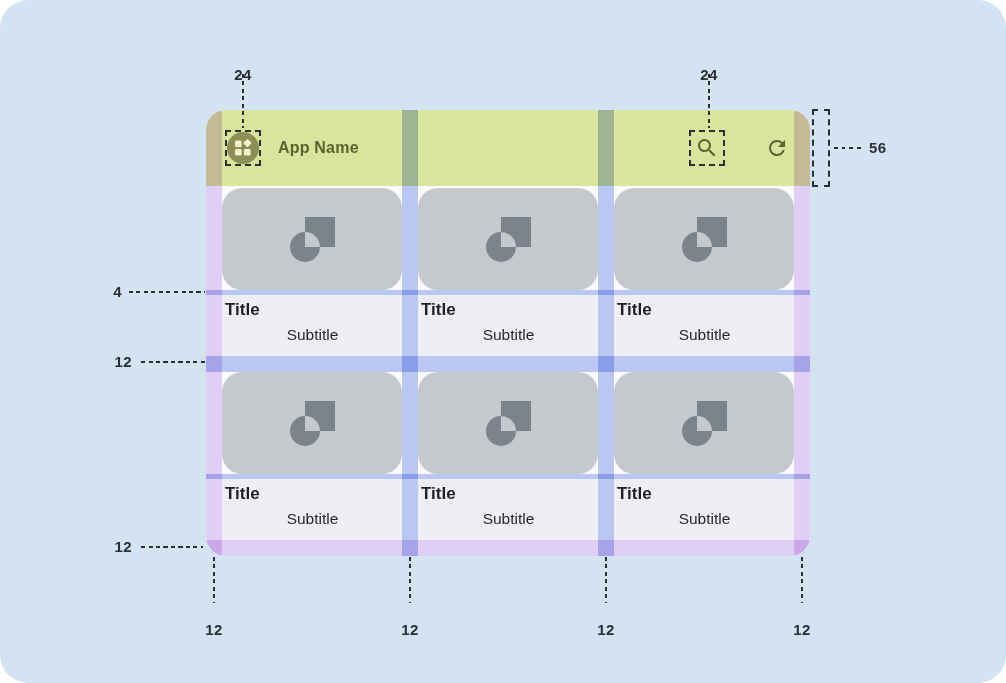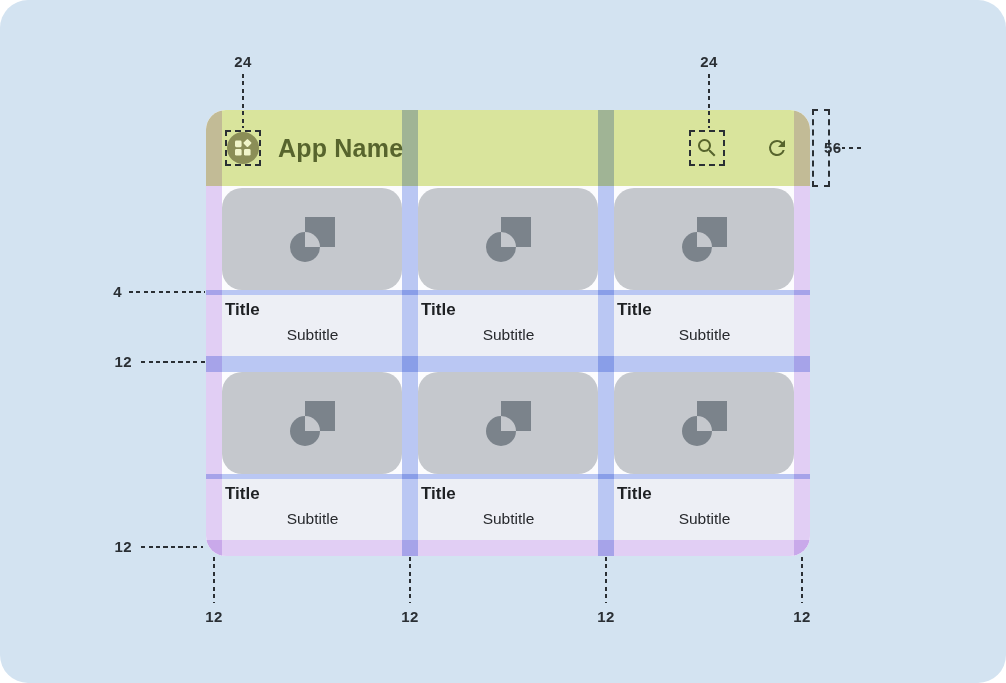--- a/index.html
+++ b/index.html
@@ -8,21 +8,21 @@
 
   
   .mockup{position:absolute;left:206px;top:110px;width:604px;height:446px;background:var(--mockup-bg,#fcfcfe);
           border-radius:20px;overflow:hidden;isolation:isolate;}
   .appbar{position:absolute;left:0;top:0;width:604px;height:76px;background:var(--appbar-green,#d9e49c);
           display:flex;align-items:center;box-sizing:border-box;padding:0 20px 0 19px;}
   .dash-box{width:36px;height:36px;border:2px dashed var(--annotation-ink,#2a2f34);box-sizing:border-box;
             display:flex;align-items:center;justify-content:center;flex:none;}
   .app-icon-circle{width:32px;height:32px;border-radius:50%;background:var(--app-icon-circle,#8b8e57);
             display:flex;align-items:center;justify-content:center;}
-  .appbar-title{font-size:25px;font-weight:600;letter-spacing:.2px;color:var(--appbar-ink,#57642d);margin-left:17px;}
+  .appbar-title{font-size:16px;font-weight:600;letter-spacing:.2px;color:var(--appbar-ink,#57642d);margin-left:17px;}
   .spacer{flex:1;}
   .refresh-btn{margin-left:39px;width:26px;height:26px;display:flex;align-items:center;justify-content:center;flex:none;}
 
   .cards{position:absolute;left:16px;top:76px;width:572px;display:grid;grid-template-columns:repeat(3,180px);column-gap:16px;}
   .card-media{height:102px;border-radius:20px;background:var(--card-media-gray,#c5c8cd);
               display:flex;align-items:center;justify-content:center;}
   .r1 .card-media{margin-top:2px;}
   .r2 .card-media{margin-top:16px;}
   .card-gap{height:5px;}
   .card-text{height:61px;background:var(--card-text-bg,#edeff5);box-sizing:border-box;padding:4px 2px 0 3px;}
@@ -36,21 +36,21 @@
   .ov.purple{background:var(--overlay-purple,#e4d1f5);}
   .ov.blue{background:var(--overlay-blue,#bccaf4);}
   .m-left{left:0;} .m-right{left:588px;}
   .g1{left:196px;} .g2{left:392px;}
   .h4a{top:180px;height:5px;} .h12{top:246px;height:16px;}
   .h4b{top:364px;height:5px;} .hbot{top:430px;height:16px;}
 
   
   .num{position:absolute;font-size:15px;font-weight:600;letter-spacing:.4px;color:var(--annotation-ink,#2a2f34);
        line-height:18px;white-space:nowrap;}
-  .num.center{transform:translateX(-50%);}
+  .num.center{transform:translateX(-50%);margin-top:13px;}
   .num.right{text-align:right;}
   .vdash{position:absolute;width:2px;
          background:repeating-linear-gradient(to bottom,var(--annotation-ink,#2a2f34) 0 4px,transparent 4px 7.5px);}
   .hdash{position:absolute;height:2px;
          background:repeating-linear-gradient(to right,var(--annotation-ink,#2a2f34) 0 4px,transparent 4px 7.5px);}
   .bracket{position:absolute;border:2px dashed var(--annotation-ink,#2a2f34);box-sizing:border-box;}
 </style>
 </head>
 <body>
 
@@ -185,21 +185,21 @@
   </div>
 
   <div class="num center" style="left:243px;top:53px;">24</div>
   <div class="vdash" style="left:242px;top:74px;height:54px;"></div>
 
   <div class="num center" style="left:709px;top:53px;">24</div>
   <div class="vdash" style="left:708px;top:74px;height:54px;"></div>
 
   <div class="bracket" style="left:812px;top:109px;width:18px;height:78px;"></div>
   <div class="hdash" style="left:834px;top:147px;width:27px;"></div>
-  <div class="num" style="left:824px;top:139px;">56</div>
+  <div class="num" style="left:869px;top:139px;">56</div>
 
   <div class="num right" style="left:92px;top:283px;width:30px;">4</div>
   <div class="hdash" style="left:129px;top:291px;width:76px;"></div>
 
   <div class="num right" style="left:92px;top:353px;width:40px;">12</div>
   <div class="hdash" style="left:141px;top:361px;width:64px;"></div>
 
   <div class="num right" style="left:92px;top:538px;width:40px;">12</div>
   <div class="hdash" style="left:141px;top:546px;width:62px;"></div>
 

